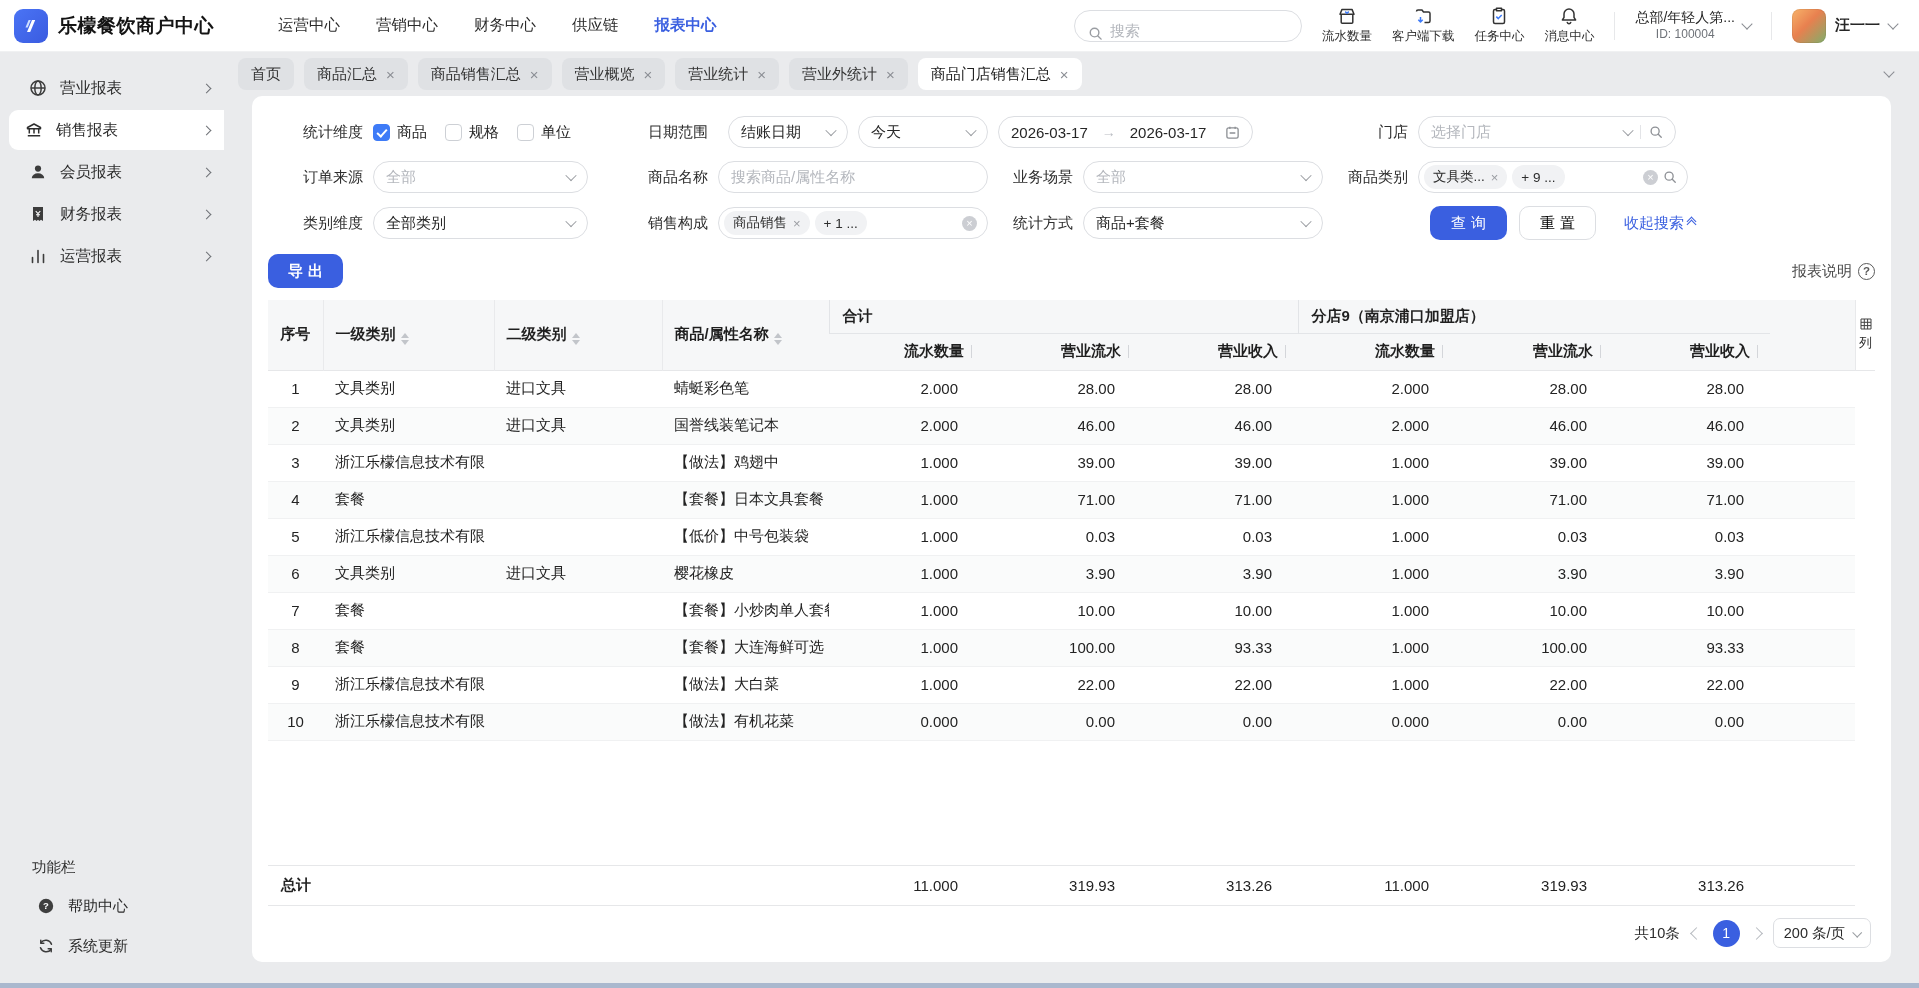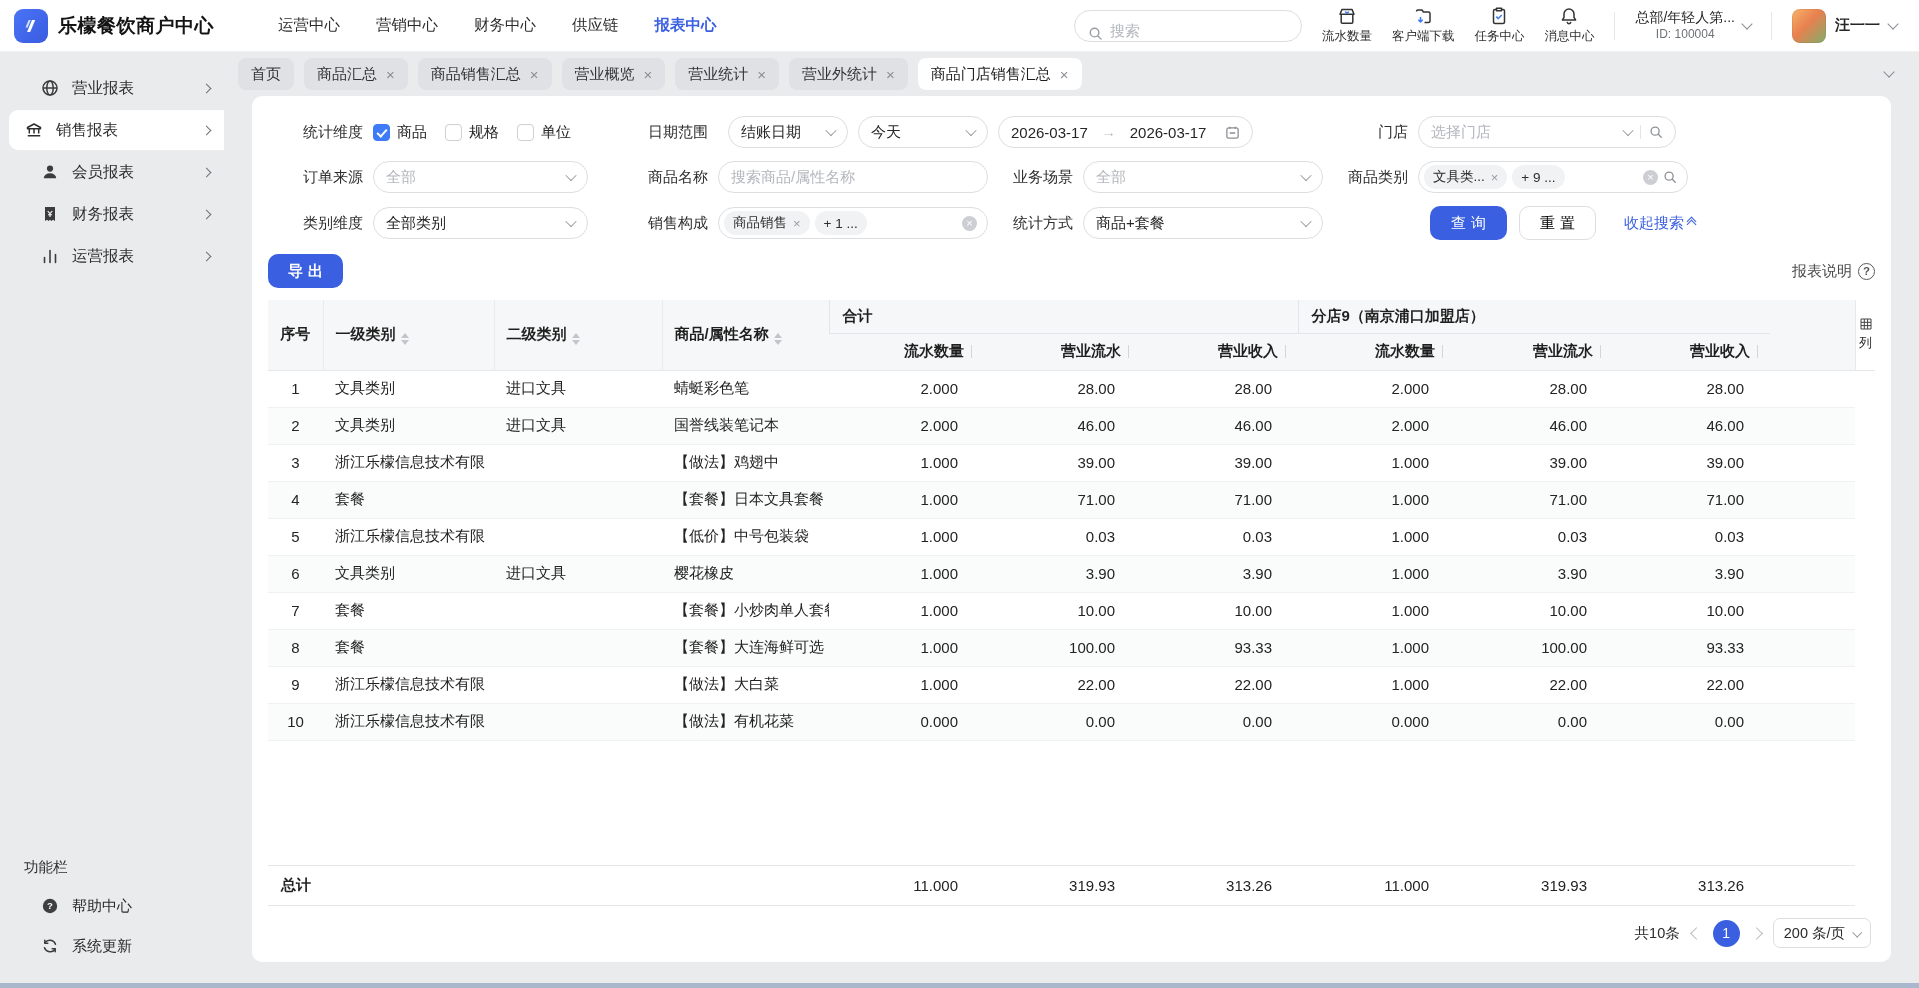--- a/index.html
+++ b/index.html
@@ -33,25 +33,25 @@
   .org-name{font-size:14px;color:#262626}
   .org-id{font-size:12px;color:#6e7278}
   .userbox{display:flex;align-items:center;gap:9px;cursor:pointer}
   .avatar{width:34px;height:34px;border-radius:8px;background:linear-gradient(135deg,#f7b36a 0%,#e8804f 45%,#7fae6b 100%);box-shadow:inset 0 0 0 1px rgba(0,0,0,.06)}
   .username{font-size:15px;font-weight:600}
   .chev{width:8px;height:8px;border-right:1.6px solid #8a8d93;border-bottom:1.6px solid #8a8d93;transform:rotate(45deg);margin-top:-4px;flex:none}
 
   
   .app{display:flex;height:931px}
   .sidebar{width:224px;flex:none;position:relative;padding-top:14px}
-  .s-item{height:40px;display:flex;align-items:center;gap:13px;padding-left:24px;padding-right:14px;margin:2px 0 2px 16px;cursor:pointer;color:#2b2b2b;font-size:15.5px}
+  .s-item{height:40px;display:flex;align-items:center;gap:13px;padding-left:24px;padding-right:14px;margin:2px 0 2px 4px;cursor:pointer;color:#2b2b2b;font-size:15.5px}
   .s-item .sic{width:19px;display:flex;justify-content:center;flex:none}
   .s-item .s-arrow{margin-left:auto;width:7px;height:7px;border-right:1.5px solid #6e7176;border-bottom:1.5px solid #6e7176;transform:rotate(-45deg)}
   .s-item.active{background:#fff;border-radius:9px 0 0 9px;margin-left:9px;padding-left:15px}
-  .s-footer{position:absolute;left:0;bottom:16px;width:100%}
+  .s-footer{position:absolute;left:8px;bottom:16px;width:100%}
   .s-cap{padding-left:24px;font-size:14.5px;color:#2f2f2f;margin-bottom:10px}
   .s-item.small{height:38px;font-size:15px}
 
   .main{flex:1;display:flex;flex-direction:column;min-width:0}
   
   .tabbar{height:44px;display:flex;align-items:center;gap:10px;padding:0 26px 0 14px;position:relative}
   .tab{height:32px;background:#dfe1e4;border-radius:8px;display:flex;align-items:center;gap:9px;padding:0 13px;font-size:15px;color:#333;cursor:pointer;white-space:nowrap}
   .tab.active{background:#fff;color:#1f1f1f}
   .tab .tclose{color:#8b8e94;font-size:15px;line-height:1;cursor:pointer}
   .tab-more{margin-left:auto;cursor:pointer;display:flex;align-items:center}

